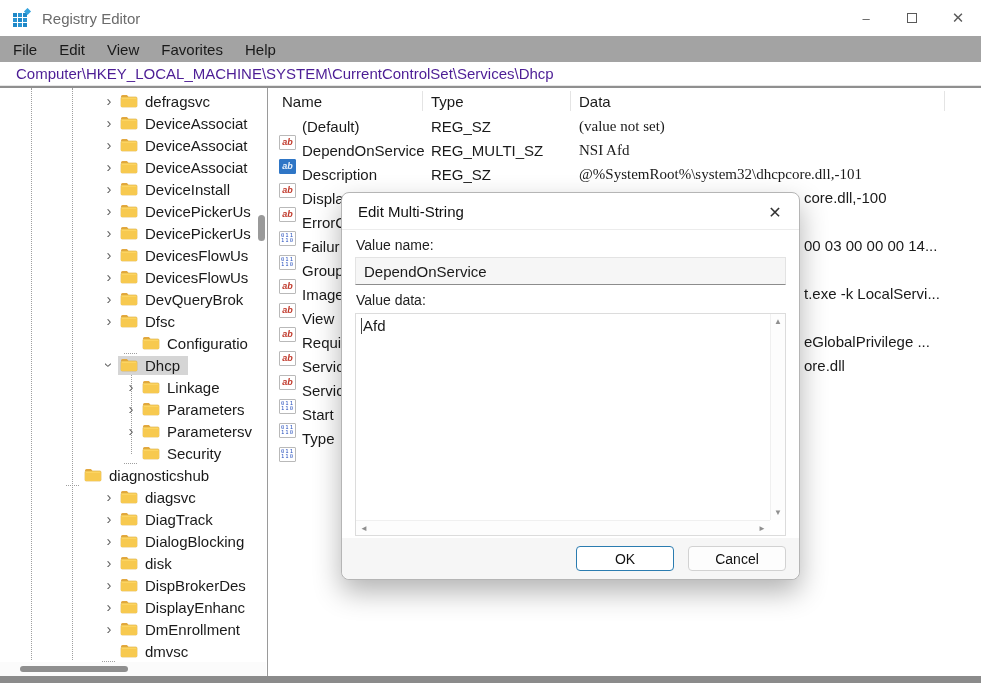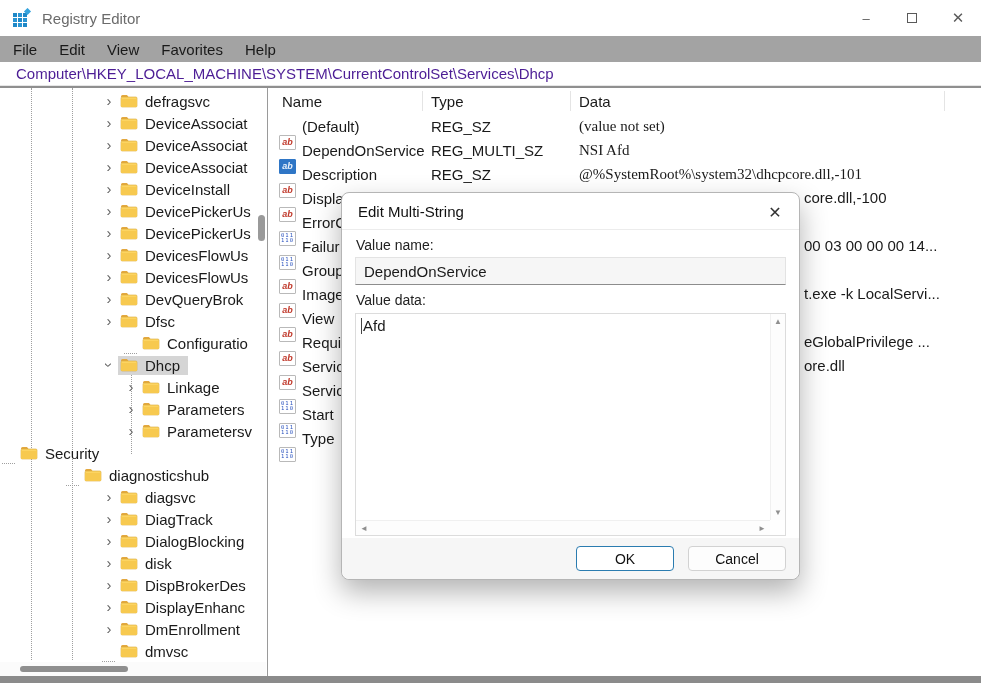--- a/index.html
+++ b/index.html
@@ -316,21 +316,21 @@
             <span class="chev">›</span>
             <span class="tree-sel-wrap">
               <svg viewBox="0 0 18 14" class="folder">
                 <path d="M1 2.5 Q1 1 2.5 1 L7 1 L8.5 3 L1 3 Z" fill="#e3a83f"></path>
                 <rect x="1" y="3" width="16" height="10" rx="1.2" fill="#fcd462" stroke="#d9a938" stroke-width="0.6"></rect>
                 <path d="M1 5 L17 5 L17 12 Q17 13 15.8 13 L2.2 13 Q1 13 1 12 Z" fill="#f7c94f"></path>
               </svg>
               <span class="tree-label">Parametersv</span>
             </span>
           </div>
-          <div class="tree-row" style="">
+          <div class="tree-row" style="padding-left: 122px;">
             <span class="chev stub"></span>
             <span class="tree-sel-wrap">
               <svg viewBox="0 0 18 14" class="folder">
                 <path d="M1 2.5 Q1 1 2.5 1 L7 1 L8.5 3 L1 3 Z" fill="#e3a83f"></path>
                 <rect x="1" y="3" width="16" height="10" rx="1.2" fill="#fcd462" stroke="#d9a938" stroke-width="0.6"></rect>
                 <path d="M1 5 L17 5 L17 12 Q17 13 15.8 13 L2.2 13 Q1 13 1 12 Z" fill="#f7c94f"></path>
               </svg>
               <span class="tree-label">Security</span>
             </span>
           </div>

